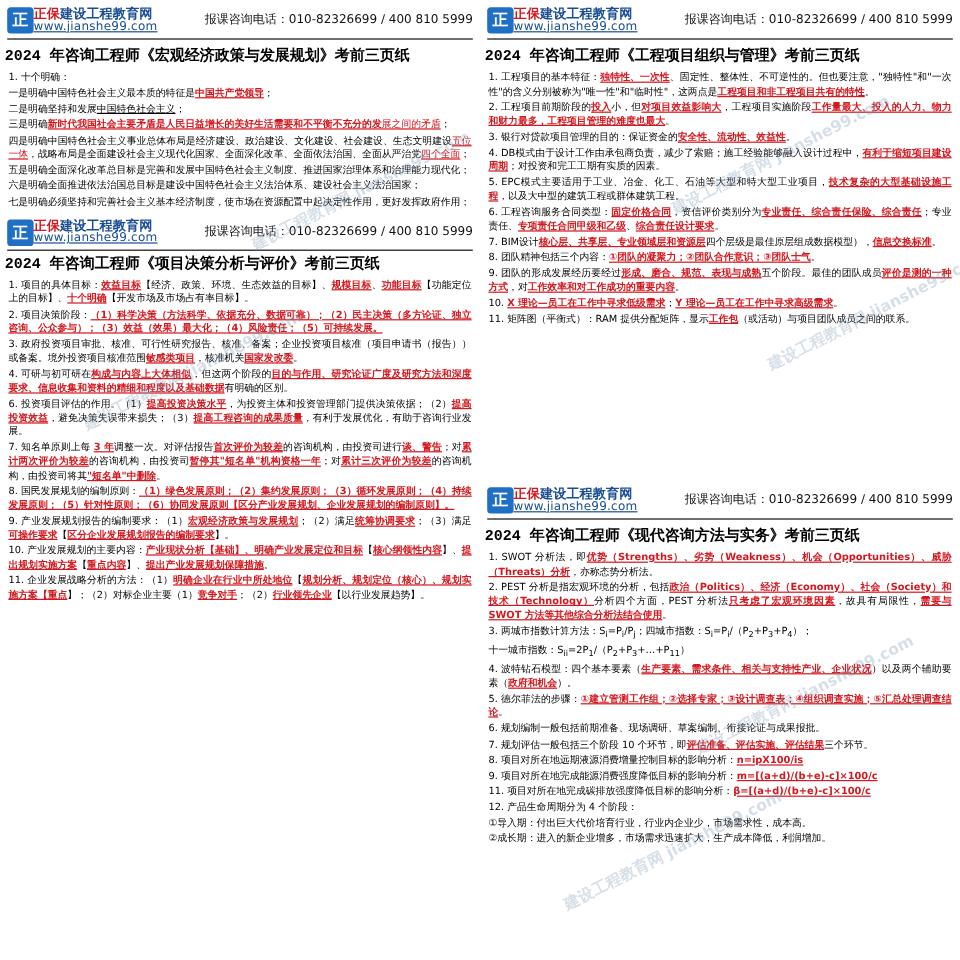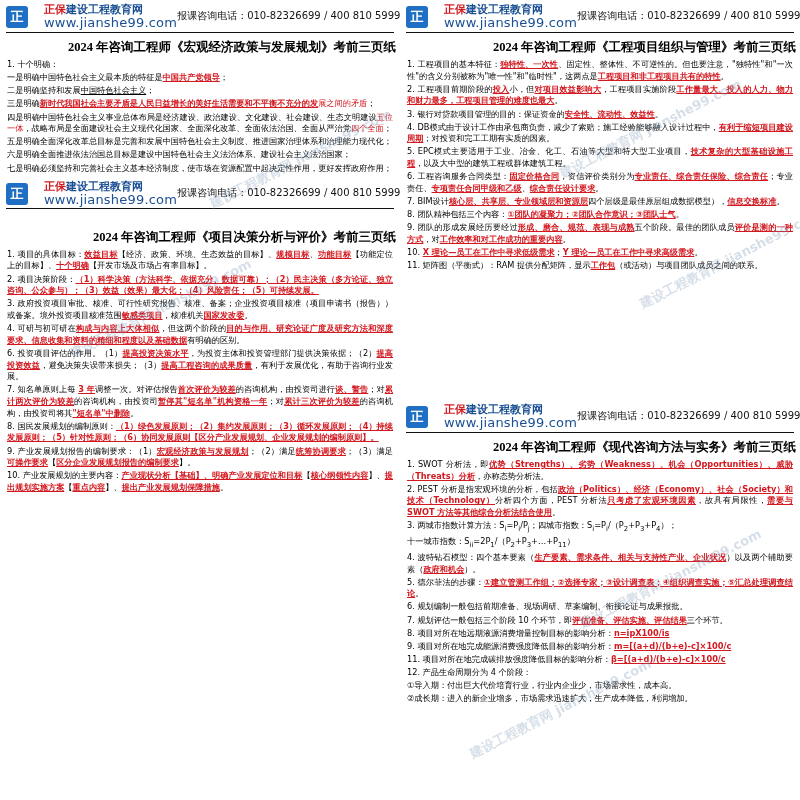--- a/index.html
+++ b/index.html
@@ -27,57 +27,57 @@
     padding:4px 6px 0 6px;
     height:26px;
   }
   .logo-mark{
     width:22px;height:22px;border-radius:3px;
     background:#1f6fc4;
     color:#fff;font-size:13px;font-weight:bold;
     display:flex;align-items:center;justify-content:center;
     flex:0 0 auto;
   }
-  .logo-text{margin-left:16px;line-height:1.05;}
+  .logo-text{margin-left:0;line-height:1.05;}
   .logo-cn{font-size:11px;font-weight:bold;color:#1b4f93;letter-spacing:0;}
   .logo-cn .red{color:#d3181f;}
-  .logo-url{font-size:13px;color:#1b4f93;letter-spacing:.2px;}
+  .logo-url{font-size:10px;color:#1b4f93;letter-spacing:.2px;text-decoration:underline;}
 
   .tel{
     margin-left:auto;
     font-size:10px;color:#111;
     white-space:nowrap;
     padding-bottom:2px;
   }
 
   .divider{
     height:0;border-top:1px solid #111;
     margin:2px 6px 0 6px;
   }
 
   h1.title{
-    font-family:Liberation Serif, serif;
+    font-family:Liberation Mono, monospace;
     font-size:12.5px;
     font-weight:bold;
-    text-align:right;
+    text-align:left;
     margin:7px 4px 4px 4px;
     color:#000;
     line-height:1.2;
   }
 
   .body{
     padding:0 7px 4px 7px;
     font-size:8.2px;
     line-height:1.42;
     color:#000;
     text-align:justify;
   }
   .body p{margin:0 0 1.5px 0;}
   .u{text-decoration:underline;}
-  .ru{color:#d3181f;}
+  .ru{color:#d3181f;text-decoration:underline;}
   .bru{color:#d3181f;font-weight:bold;text-decoration:underline;}
 
   
   .wm{
     position:absolute;
     color:rgba(120,150,180,.30);
     font-size:13px;
     font-weight:bold;
     transform:rotate(-27deg);
     white-space:nowrap;
@@ -116,31 +116,32 @@
   <div class="logo-row" style="height:24px;padding-top:2px;">
     <div class="logo-mark">正</div>
     <div class="logo-text">
       <div class="logo-cn"><span class="red">正保</span><span>建设工程教育网</span></div>
       <div class="logo-url">www.jianshe99.com</div>
     </div>
     <div class="tel"><span>报课咨询电话：</span><span>010-82326699 / 400 810 5999</span></div>
   </div>
   <div class="divider"></div>
 
-  <h1 class="title" style="margin-top:21px;">2024 年咨询工程师《项目决策分析与评价》考前三页纸</h1>
+  <h1 class="title" style="margin-top:4px;">2024 年咨询工程师《项目决策分析与评价》考前三页纸</h1>
   <div class="body" id="b1b">
       <p>1. 项目的具体目标：<span class="bru">效益目标</span>【经济、政策、环境、生态效益的目标】、<span class="bru">规模目标</span>、<span class="bru">功能目标</span>【功能定位上的目标】、<span class="bru">十个明确</span>【开发市场及市场占有率目标】。</p>
       <p>2. 项目决策阶段：<span class="bru">（1）科学决策（方法科学、依据充分、数据可靠）；（2）民主决策（多方论证、独立咨询、公众参与）；（3）效益（效果）最大化；（4）风险责任；（5）可持续发展。</span></p>
       <p>3. 政府投资项目审批、核准、可行性研究报告、核准、备案；企业投资项目核准（项目申请书（报告））或备案。境外投资项目核准范围<span class="bru">敏感类项目</span>，核准机关<span class="bru">国家发改委</span>。</p>
       <p>4. 可研与初可研在<span class="bru">构成与内容上大体相似</span>，但这两个阶段的<span class="bru">目的与作用、研究论证广度及研究方法和深度要求、信息收集和资料的精细和程度以及基础数据</span>有明确的区别。</p>
       <p>6. 投资项目评估的作用。（1）<span class="bru">提高投资决策水平</span>，为投资主体和投资管理部门提供决策依据；（2）<span class="bru">提高投资效益</span>，避免决策失误带来损失；（3）<span class="bru">提高工程咨询的成果质量</span>，有利于发展优化，有助于咨询行业发展。</p>
       <p>7. 知名单原则上每 <span class="bru">3 年</span>调整一次。对评估报告<span class="bru">首次评价为较差</span>的咨询机构，由投资司进行<span class="bru">谈、警告</span>；对<span class="bru">累计两次评价为较差</span>的咨询机构，由投资司<span class="bru">暂停其"短名单"机构资格一年</span>；对<span class="bru">累计三次评价为较差</span>的咨询机构，由投资司将其<span class="bru">"短名单"中删除</span>。</p>
       <p>8. 国民发展规划的编制原则：<span class="bru">（1）绿色发展原则；（2）集约发展原则；（3）循环发展原则；（4）持续发展原则；（5）针对性原则；（6）协同发展原则【区分产业发展规划、企业发展规划的编制原则】。</span></p>
       <p>9. 产业发展规划报告的编制要求：（1）<span class="bru">宏观经济政策与发展规划</span>；（2）满足<span class="bru">统筹协调要求</span>；（3）满足<span class="bru">可操作要求</span>【<span class="bru">区分企业发展规划报告的编制要求</span>】。</p>
       <p>10. 产业发展规划的主要内容：<span class="bru">产业现状分析【基础】、明确产业发展定位和目标</span>【<span class="bru">核心纲领性内容</span>】、<span class="bru">提出规划实施方案</span>【<span class="bru">重点内容</span>】、<span class="bru">提出产业发展规划保障措施</span>。</p>
+      <p>11. 企业发展战略分析的方法：（1）<span class="bru">明确企业在行业中所处地位</span>【<span class="bru">规划分析、规划定位（核心）、规划实施方案【重点</span>】；（2）对标企业主要（1）<span class="bru">竞争对手</span>；（2）<span class="bru">行业领先企业</span>【以行业发展趋势】。</p>
     </div>
 
   <div class="wm" style="left:200px;top:150px;">建设工程教育网 jianshe99.com</div>
   <div class="wm" style="left:60px;top:300px;">建设工程教育网 jianshe99.com</div>
 </div>
 
 <div class="page" id="p2">
 
   <div class="logo-row">
     <div class="logo-mark">正</div>

